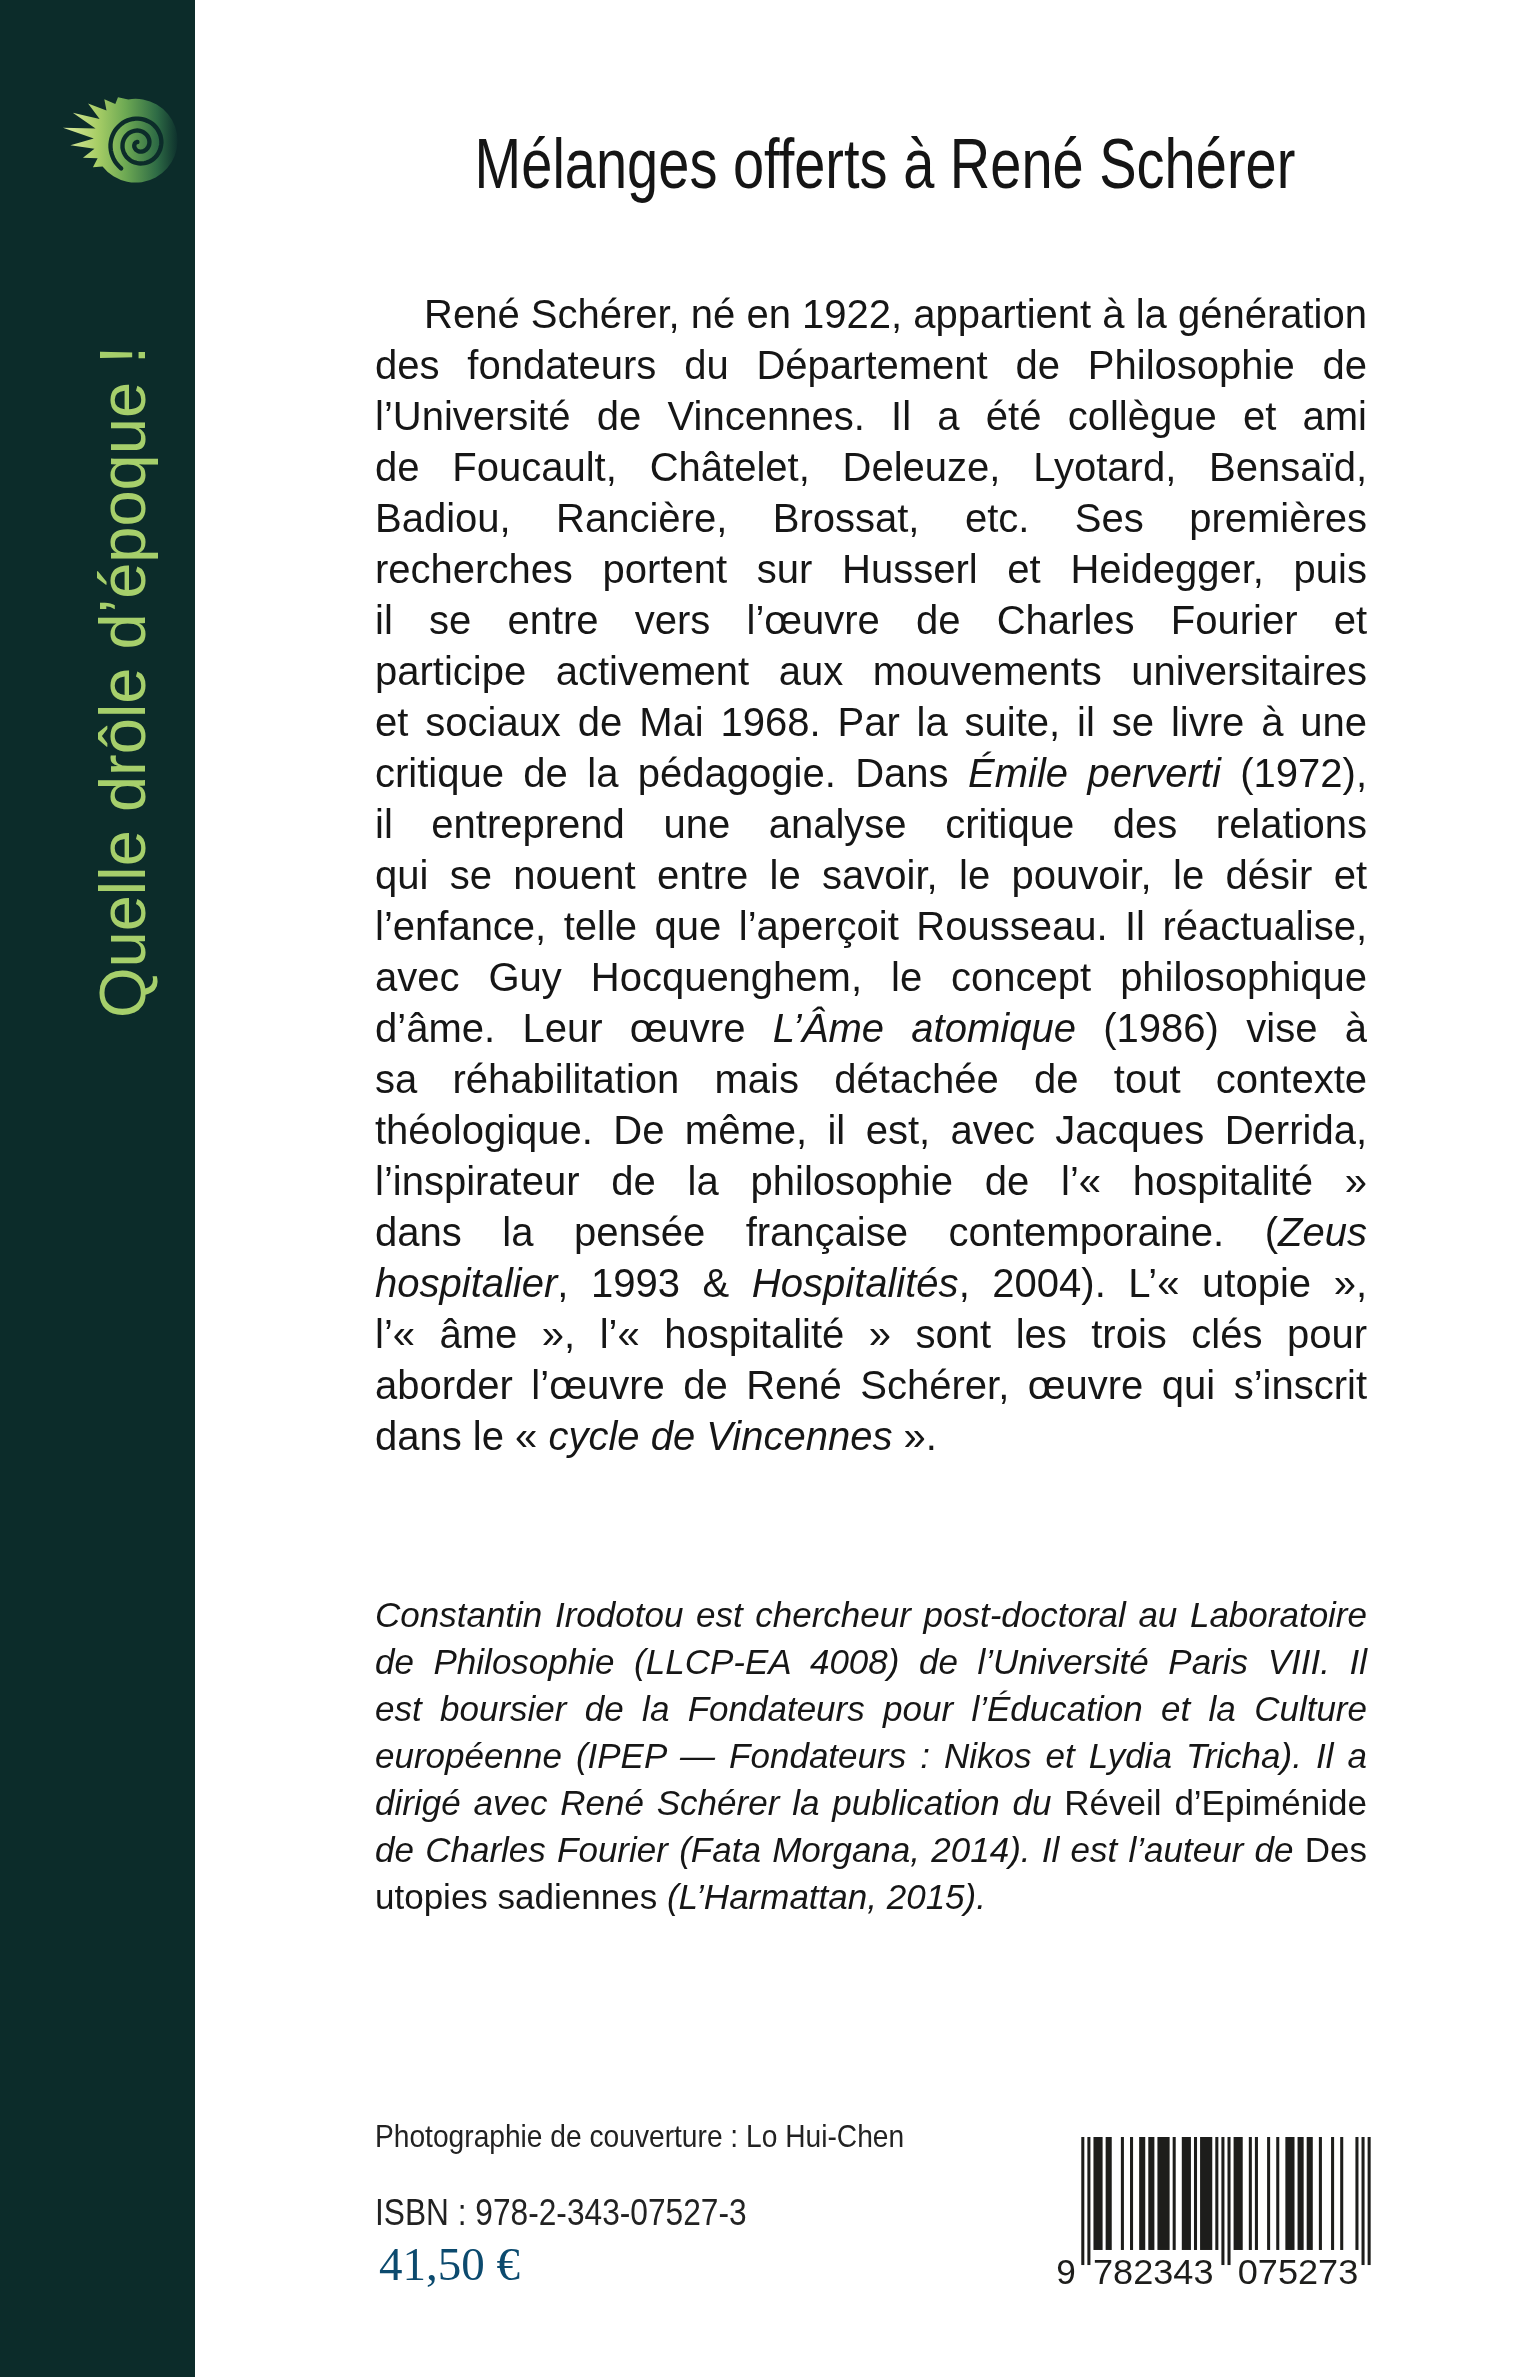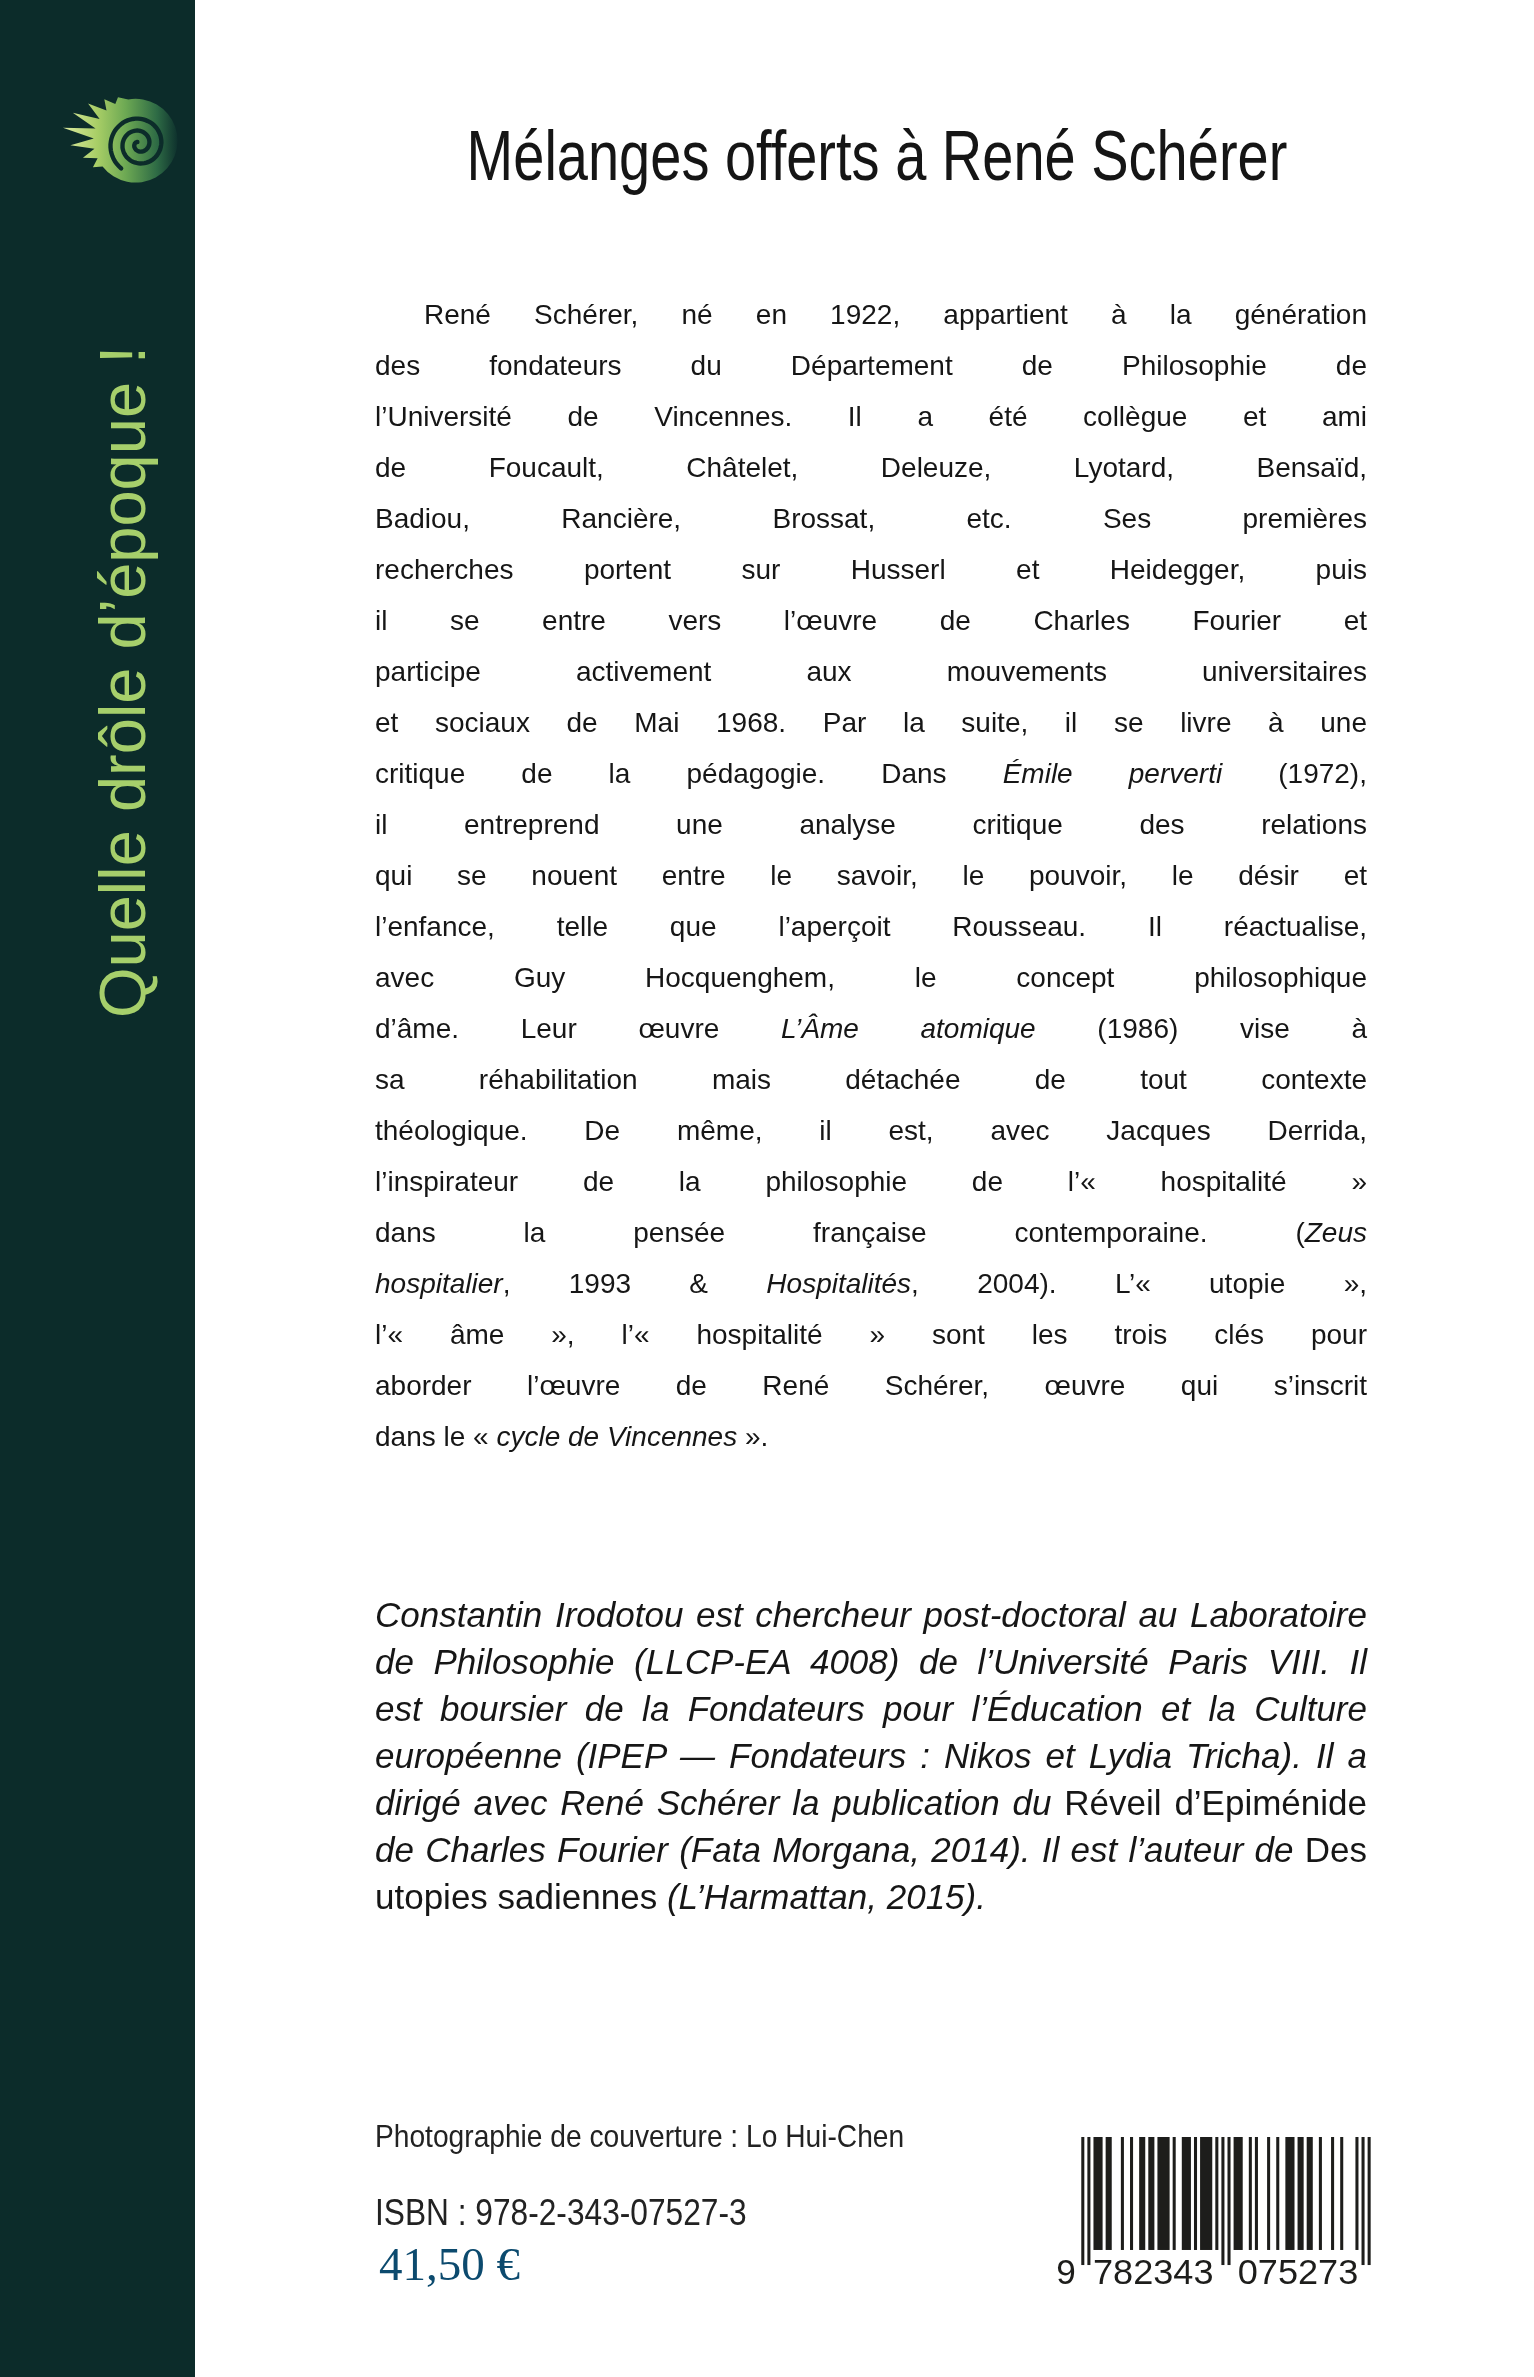--- a/index.html
+++ b/index.html
@@ -11,21 +11,21 @@
   .spine{position:absolute;left:67px;top:1018px;width:740px;height:111px;
          transform:rotate(-90deg);transform-origin:0 0;
          font-size:65px;line-height:111px;color:#a6cf6b;white-space:nowrap;
          font-family:"Liberation Sans",sans-serif;}
   
   .title{position:absolute;left:344px;top:106px;width:1057px;text-align:center;}
   .title-inner{display:inline-block;transform:scaleX(0.8);transform-origin:50% 50%;
                font-size:70px;line-height:92px;font-weight:400;white-space:nowrap;color:#151515;}
   
   .bodytext{position:absolute;left:375px;top:289px;width:992px;
-            font-size:28px;line-height:51px;color:#161616;}
+            font-size:40px;line-height:51px;color:#161616;}
   .bio{position:absolute;left:375px;top:1591px;width:992px;
        font-size:35px;line-height:47px;font-style:italic;color:#161616;}
   .tline{text-align:justify;text-align-last:justify;height:51px;white-space:normal;}
   .bio .tline{height:47px;}
   .tline.last{text-align-last:left;}
   .tline.ind{text-indent:49px;}
   .s-r{font-style:normal;font-weight:normal;}
   .s-i{font-style:italic;font-weight:normal;}
   .s-bi{font-style:italic;font-weight:normal;}
   
@@ -57,21 +57,21 @@
            A50,50 0 1 1 50.6,100.8
            L39.1,101.8 44.7,91.1 27.2,90.4 40.9,79.5 12.2,75.4 40.1,67.4 3.3,54.7 42.2,55.4
              15.1,36.6 47.1,44.2 33.3,25.7 55.3,34.0 52.7,20.5 65.8,26.3 69.0,18.1 Z"></path>
       <path id="shell-spiral" fill="none" stroke="#0c2c2a" stroke-width="5.2" stroke-linecap="round" d="M72.8,103.1L70.1,100.6L67.6,97.8L65.5,94.8L63.7,91.7L62.3,88.4L61.2,85.0L60.5,81.5L60.1,77.9L60.1,74.4L60.5,71.0L61.2,67.6L62.3,64.3L63.7,61.2L65.4,58.2L67.3,55.5L69.6,53.0L72.0,50.8L74.7,48.8L77.5,47.1L80.5,45.8L83.5,44.8L86.6,44.1L89.8,43.7L92.9,43.7L96.1,44.0L99.1,44.6L102.0,45.5L104.8,46.7L107.5,48.1L110.0,49.9L112.2,51.8L114.2,54.0L116.0,56.3L117.5,58.8L118.7,61.4L119.7,64.1L120.3,66.9L120.7,69.7L120.8,72.5L120.5,75.2L120.0,77.9L119.3,80.5L118.2,83.0L117.0,85.3L115.5,87.5L113.8,89.5L111.9,91.3L109.9,92.9L107.7,94.2L105.5,95.3L103.1,96.2L100.7,96.8L98.3,97.1L95.9,97.2L93.5,97.0L91.1,96.6L88.9,96.0L86.7,95.1L84.7,94.0L82.8,92.8L81.0,91.3L79.5,89.7L78.1,88.0L77.0,86.1L76.0,84.2L75.3,82.2L74.7,80.1L74.4,78.1L74.4,76.0L74.5,74.0L74.8,72.0L75.4,70.1L76.1,68.3L77.0,66.5L78.1,64.9L79.3,63.5L80.6,62.2L82.1,61.0L83.6,60.1L85.2,59.3L86.9,58.7L88.6,58.2L90.3,58.0L92.0,57.9L93.7,58.0L95.3,58.3L96.8,58.8L98.3,59.4L99.7,60.1L101.0,61.0L102.2,62.0L103.2,63.1L104.1,64.2L104.9,65.5L105.5,66.8L106.0,68.1L106.3,69.5L106.5,70.8L106.5,72.1L106.4,73.5L106.2,74.7L105.8,75.9L105.3,77.1L104.7,78.1L104.0,79.1L103.2,80.0L102.4,80.8L101.5,81.4L100.5,82.0L99.5,82.4L98.5,82.7L97.5,82.9L96.5,83.0L95.5,83.0L94.6,82.9L93.7,82.7L92.8,82.3L92.0,81.9L91.3,81.5L90.6,80.9L90.1,80.4L89.6,79.7L89.2,79.1L88.9,78.4L88.6,77.7L88.5,77.0L88.4,76.4L88.4,75.7L88.5,75.1L88.7,74.5L88.9,73.9L89.1,73.4L89.5,73.0L89.8,72.6L90.2,72.3L90.6,72.0L91.0,71.8L91.4,71.7L91.8,71.6L92.2,71.6"></path>
     </svg>
     <div class="spine">
       <span>Quelle drôle d’époque !</span>
     </div>
   </aside>
 
-  <h1 class="title" style="margin:4px;font-weight:400;">
+  <h1 class="title" style="margin:12px;font-weight:400;">
     <span class="title-inner">Mélanges offerts à René Schérer</span>
   </h1>
 
   <div class="bodytext" id="body-lines">
       <div class="tline ind"><span class="s-r">René Schérer, né en 1922, appartient à la génération</span></div>
       <div class="tline"><span class="s-r">des fondateurs du Département de Philosophie de</span></div>
       <div class="tline"><span class="s-r">l’Université de Vincennes. Il a été collègue et ami</span></div>
       <div class="tline"><span class="s-r">de Foucault, Châtelet, Deleuze, Lyotard, Bensaïd,</span></div>
       <div class="tline"><span class="s-r">Badiou, Rancière, Brossat, etc. Ses premières</span></div>
       <div class="tline"><span class="s-r">recherches portent sur Husserl et Heidegger, puis</span></div>

